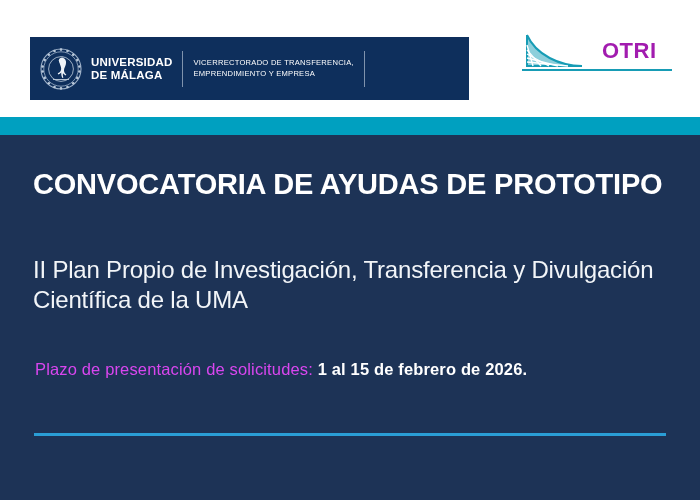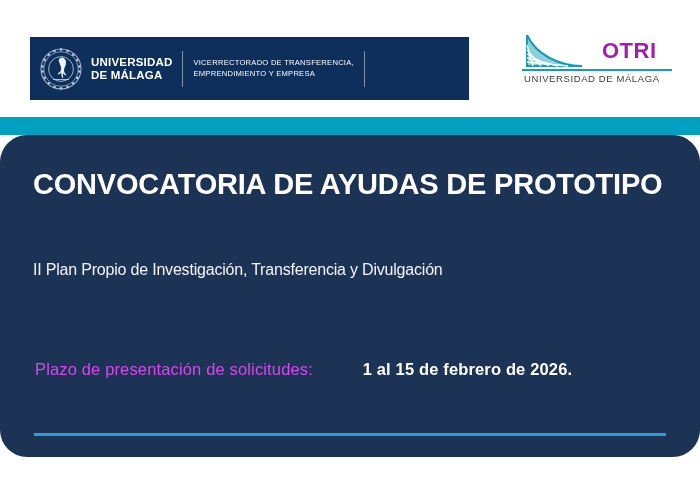--- a/index.html
+++ b/index.html
@@ -144,65 +144,63 @@
     height: 18px;
     background: #00a0c0;
   }
 
   
   .body-panel {
     position: absolute;
     left: 0;
     top: 135px;
     width: 700px;
-    height: 322px;
+    height: 365px;
     background: #1d3356;
-    border-radius: 27px;
   }
 
   .title {
     position: absolute;
     left: 33px;
     top: 30px;
     width: 640px;
     color: #ffffff;
     font-size: 29px;
     font-weight: bold;
     line-height: 38px;
     letter-spacing: -0.2px;
   }
 
   .subtitle {
     position: absolute;
     left: 33px;
     top: 120px;
     width: 632px;
     color: #f2f5f8;
-    font-size: 16px;
+    font-size: 24px;
     font-weight: normal;
     line-height: 30px;
     letter-spacing: -0.2px;
   }
 
   .deadline {
     position: absolute;
     left: 35px;
     top: 223px;
     font-size: 16.5px;
     line-height: 22px;
     letter-spacing: 0.15px;
     white-space: nowrap;
   }
   .deadline-label {
     color: #d946ef;
   }
   .deadline-value {
     color: #ffffff;
     font-weight: bold;
-    margin-left: 45px;
   }
 
   .divider {
     position: absolute;
     left: 34px;
     top: 298px;
     width: 632px;
     height: 3px;
     background: #2a9ed6;
   }
@@ -274,34 +272,34 @@
             <line x1="11" y1="33" x2="5" y2="12"></line>
             <line x1="19" y1="33" x2="5" y2="17"></line>
             <line x1="27" y1="33" x2="5" y2="21"></line>
             <line x1="36" y1="33" x2="5" y2="25"></line>
             <line x1="46" y1="33" x2="5" y2="29"></line>
           </g>
         </svg>
       </div>
       <div class="otri-word">OTRI</div>
       <div class="otri-rule"></div>
-      <div class="otri-sub">UNIVERSIDAD DE MÁLAGA</div>
     </div>
   </div>
 
   <div class="teal-band"></div>
 
   <div class="body-panel">
 
     <div class="title">
       <div>CONVOCATORIA DE AYUDAS DE PROTOTIPO</div>
     </div>
 
     <div class="subtitle">
       <div>II Plan Propio de Investigación, Transferencia y Divulgación</div>
+      <div>Científica de la UMA</div>
     </div>
 
     <div class="deadline">
       <span class="deadline-label">Plazo de presentación de solicitudes:</span>
       <span class="deadline-value">1 al 15 de febrero de 2026.</span>
     </div>
 
     <div class="divider"></div>
   </div>
 

